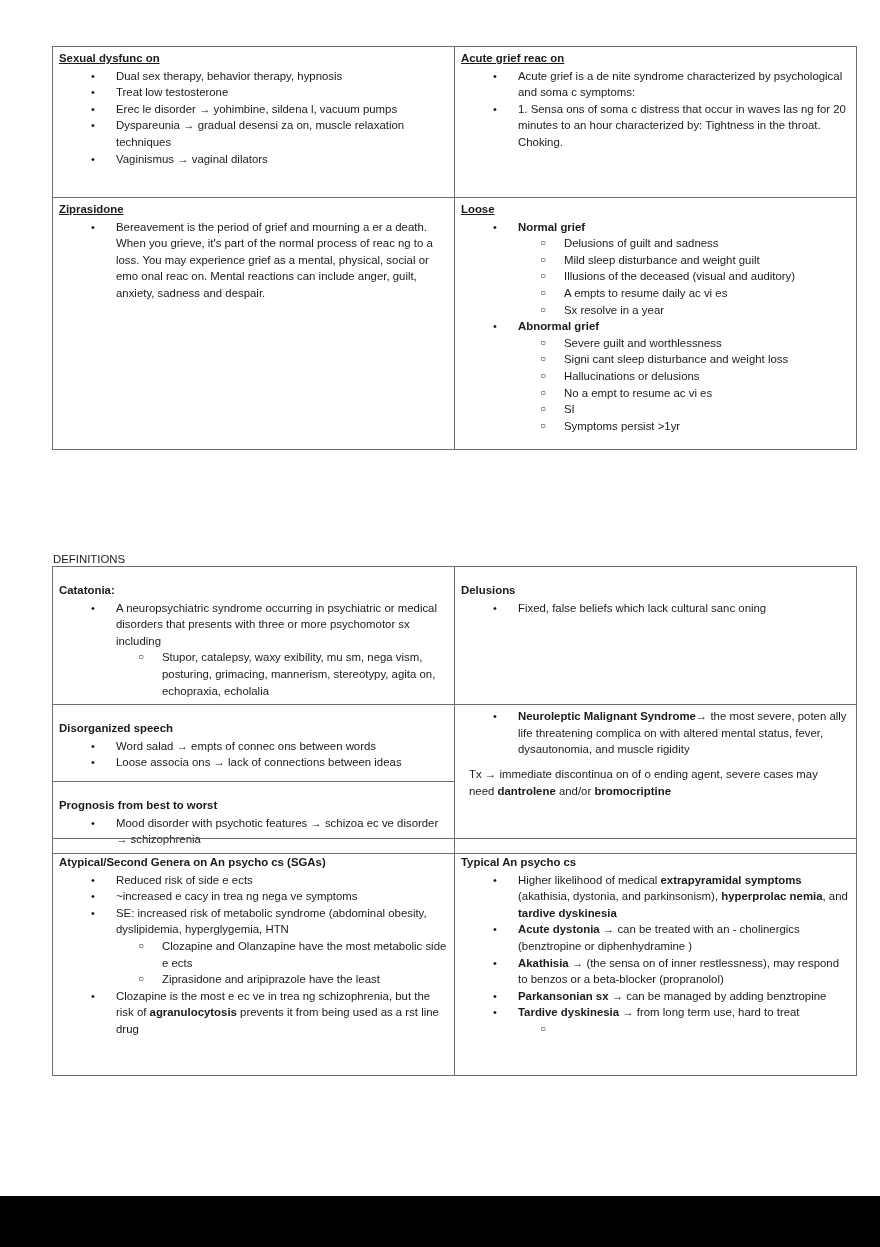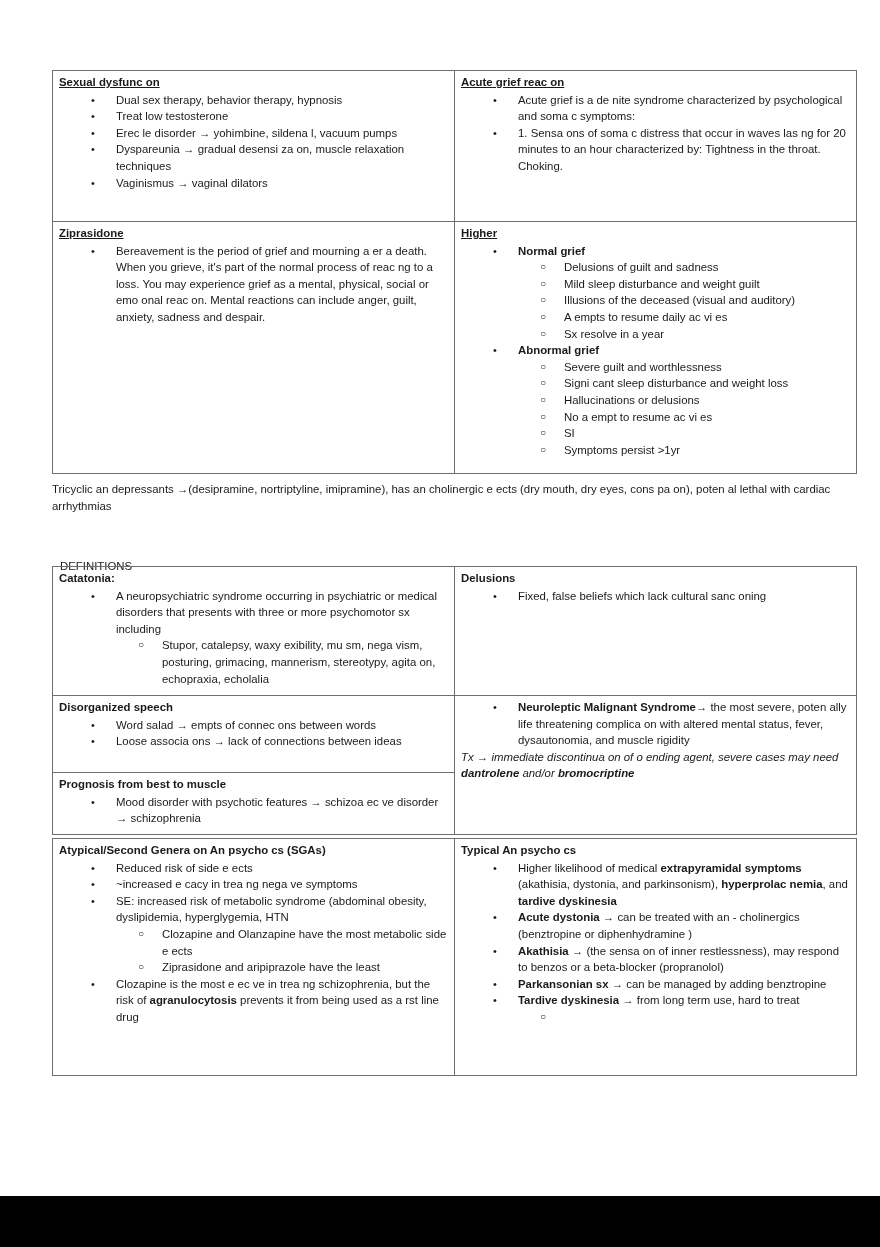--- a/index.html
+++ b/index.html
@@ -33,34 +33,34 @@
   .tbl td {
     border:1px solid #6e6e6e;
     vertical-align:top;
     padding:3px 6px 5px 6px;
     font-size:11.4px;
     line-height:16.6px;
   }
   .col-l { width:389px; }
   .col-r { width:389px; }
 
-  #tbl-grief   { top:46px;margin-top:24px; }
+  #tbl-grief   { top:46px; }
   #tbl-defs    { top:566px; }
   #tbl-antipsy { top:838px;padding-left:9px; }
 
   .hdr {
     font-weight:bold;
     text-decoration:underline;
     margin:0 0 1px 0;
   }
   .hdr-plain {
     font-weight:bold;
-    margin:0 0 1px 0;
-  }
-  .cell-text { margin:0;font-style:italic; }
+    margin:12px 0 1px 0;
+  }
+  .cell-text { margin:8px; }
 
   ul.b1 {
     list-style:none;
     margin:0; padding:0;
   }
   ul.b1 > li {
     position:relative;
     padding-left:57px;
     margin:0;
   }
@@ -99,21 +99,21 @@
     font-size:11.4px;
     line-height:17px;
     margin:0;
   }
   #para-tca { top:481px; }
   #lbl-definitions {
     position:absolute;
     left:52px; top:551px;
     font-size:11.4px;
     line-height:14px;
-    margin:8px;
+    margin:1px;
   }
 </style>
 </head>
 <body>
 
 <div class="page">
 
   <table class="tbl" id="tbl-grief">
     <tbody>
         <tr>
@@ -136,21 +136,21 @@
       </td>
     </tr>
     <tr>
       <td class="col-l" style="height:243px;">
         <div class="hdr">Ziprasidone</div>
         <ul class="b1">
           <li><span class="mk">•</span><span>Bereavement is the period of grief and mourning a er a death. When you grieve, it's part of the normal process of reac ng to a loss. You may experience grief as a mental, physical, social or emo onal reac on. Mental reactions can include anger, guilt, anxiety, sadness and despair.</span></li>
         </ul>
       </td>
       <td class="col-r">
-        <div class="hdr">Higher</div>
+        <div class="hdr">Loose</div>
         <ul class="b1">
           <li>
             <span class="mk">•</span>
             <span class="bold">Normal grief</span>
             <ul class="b2">
               <li><span class="mk">○</span><span>Delusions of guilt and sadness</span></li>
               <li><span class="mk">○</span><span>Mild sleep disturbance and weight guilt</span></li>
               <li><span class="mk">○</span><span>Illusions of the deceased (visual and auditory)</span></li>
               <li><span class="mk">○</span><span>A empts to resume daily ac vi es</span></li>
               <li><span class="mk">○</span><span> Sx resolve in a year</span></li>
@@ -167,21 +167,20 @@
               <li><span class="mk">○</span><span>SI</span></li>
               <li><span class="mk">○</span><span> Symptoms persist &gt;1yr</span></li>
             </ul>
           </li>
         </ul>
       </td>
     </tr>
   </tbody>
     </table>
 
-  <p class="para" id="para-tca"><span>Tricyclic an depressants </span><span class="arrow">→</span><span>(desipramine, nortriptyline, imipramine), has an cholinergic e ects (dry mouth, dry eyes, cons pa on), poten al lethal with cardiac arrhythmias</span></p>
 
   <p id="lbl-definitions">DEFINITIONS</p>
 
   <table class="tbl" id="tbl-defs">
     <tbody>
         <tr>
       <td class="col-l" style="height:120px;">
         <div class="hdr-plain">Catatonia:</div>
         <ul class="b1">
           <li>
@@ -212,21 +211,21 @@
         <ul class="b1">
           <li>
             <span class="mk">•</span><span class="bold">Neuroleptic Malignant Syndrome</span><span class="arrow">→</span><span> the most severe, poten ally life threatening complica on with altered mental status, fever, dysautonomia, and muscle rigidity</span>
           </li>
         </ul>
         <p class="cell-text"><span>Tx </span><span class="arrow">→</span><span> immediate discontinua on of o ending agent, severe cases may need </span><span class="bold">dantrolene</span><span> and/or </span><span class="bold">bromocriptine</span></p>
       </td>
     </tr>
     <tr>
       <td class="col-l" style="height:53px;">
-        <div class="hdr-plain">Prognosis from best to muscle</div>
+        <div class="hdr-plain">Prognosis from best to worst</div>
         <ul class="b1">
           <li><span class="mk">•</span><span>Mood disorder with psychotic features → schizoa ec ve disorder → schizophrenia</span></li>
         </ul>
       </td>
     </tr>
   </tbody>
     </table>
 
   <table class="tbl" id="tbl-antipsy">
     <tbody>

